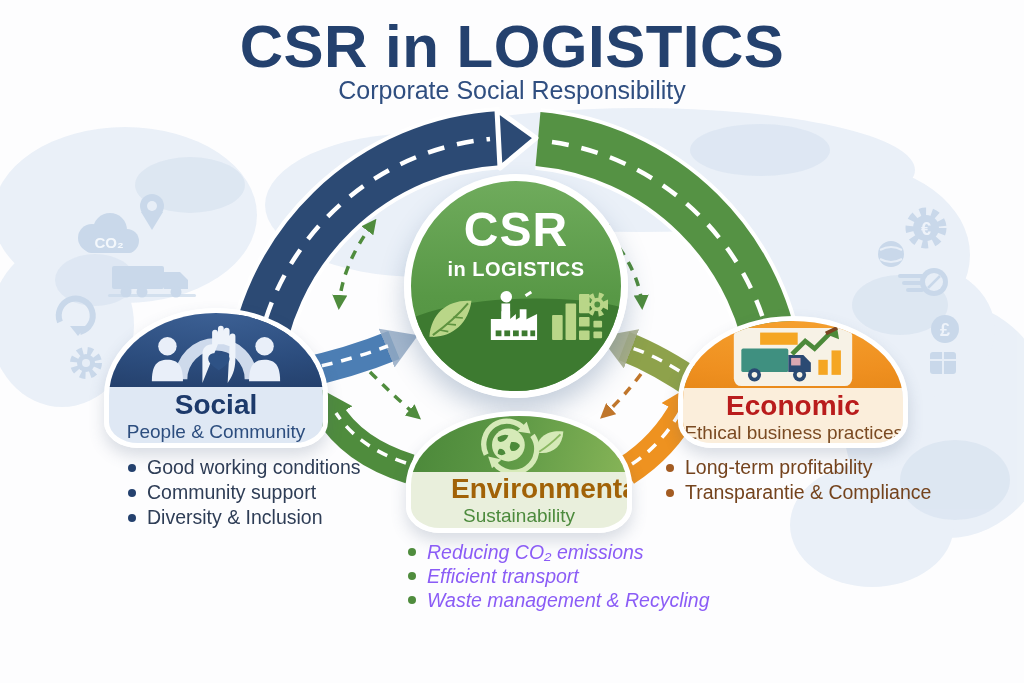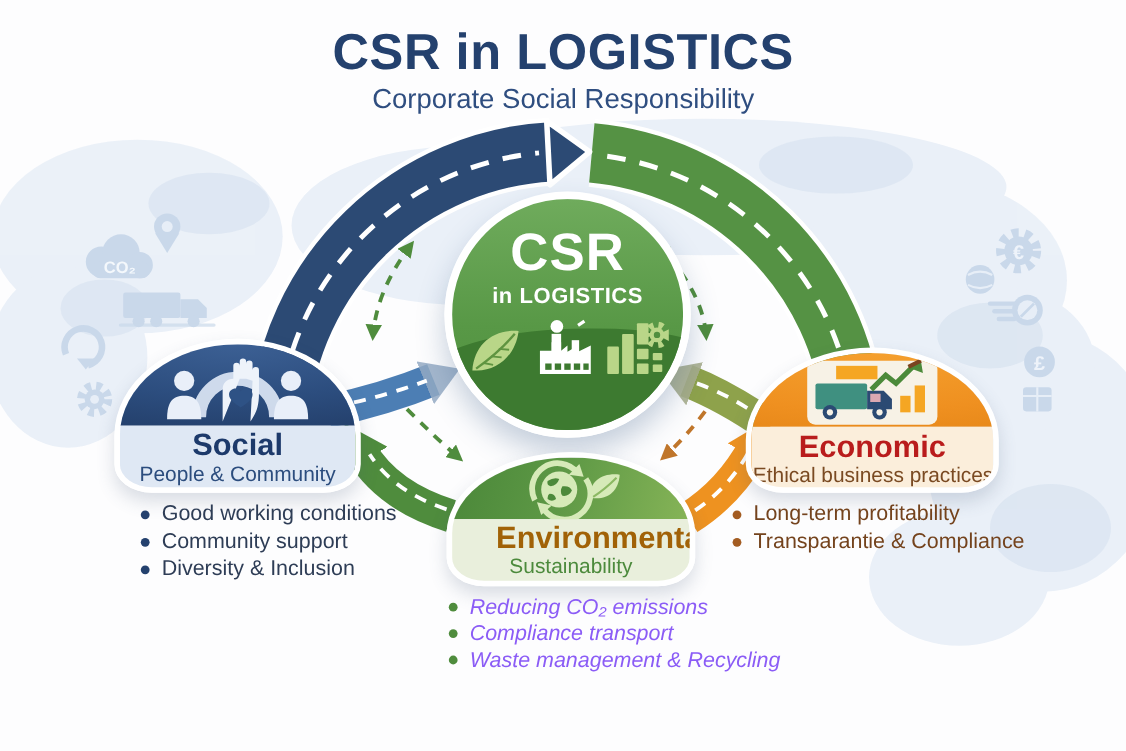--- a/index.html
+++ b/index.html
@@ -6,21 +6,21 @@
   #canvas{
     position:relative;width:1024px;height:683px;margin:0 auto;overflow:hidden;
     background:#fdfdfe;font-family:"Liberation Sans",sans-serif;
     -webkit-font-smoothing:antialiased;
   }
   svg.layer{position:absolute;left:0;top:0;z-index:0;}
   svg.flow{z-index:1;}
 
   
   .header{position:absolute;top:22px;left:0;width:100%;text-align:center;z-index:6;}
-  .title{font-size:46px;line-height:50px;font-weight:800;color:#24416e;letter-spacing:.5px;}
+  .title{font-size:60px;line-height:50px;font-weight:800;color:#24416e;letter-spacing:.5px;}
   .subtitle{font-size:25px;line-height:27px;color:#2f4e80;margin-top:5px;font-weight:500;}
 
   
   .csr-circle{
     position:absolute;left:404px;top:174px;width:224px;height:224px;box-sizing:border-box;
     border-radius:50%;border:7px solid #ffffff;overflow:hidden;z-index:3;
     background:linear-gradient(180deg,#6fab5c 0%,#589846 55%,#4f8f3f 100%);
     box-shadow:0 14px 26px rgba(52,86,128,.28);
   }
   .csr-lower{position:absolute;left:-12%;bottom:-16%;width:124%;height:60%;
@@ -353,21 +353,21 @@
       <div class="dome-sub">Sustainability</div>
     </div>
   </div>
   <ul class="bullets bl-env">
     <li>
         <span class="dot"></span>
         <span>Reducing CO₂ emissions</span>
       </li>
     <li>
         <span class="dot"></span>
-        <span>Compliance transport</span>
+        <span>Efficient transport</span>
       </li>
     <li>
         <span class="dot"></span>
         <span>Waste management &amp; Recycling</span>
       </li>
   </ul>
 
   <div class="dome dome-eco">
     <div class="dome-top">
       <svg width="126" height="62" viewBox="0 0 130 66">

